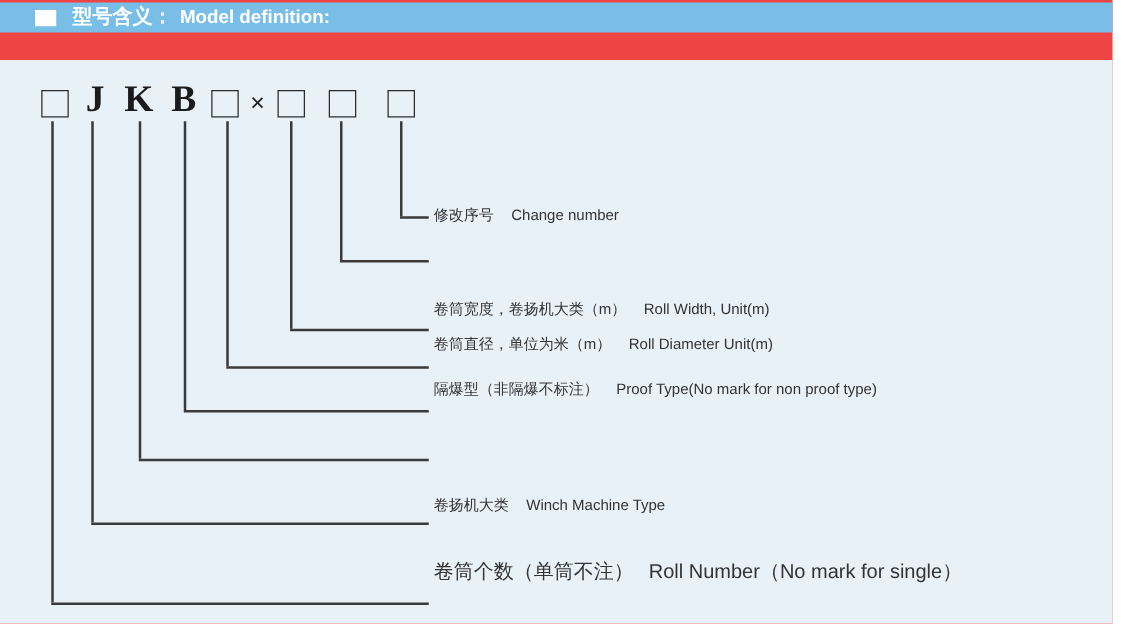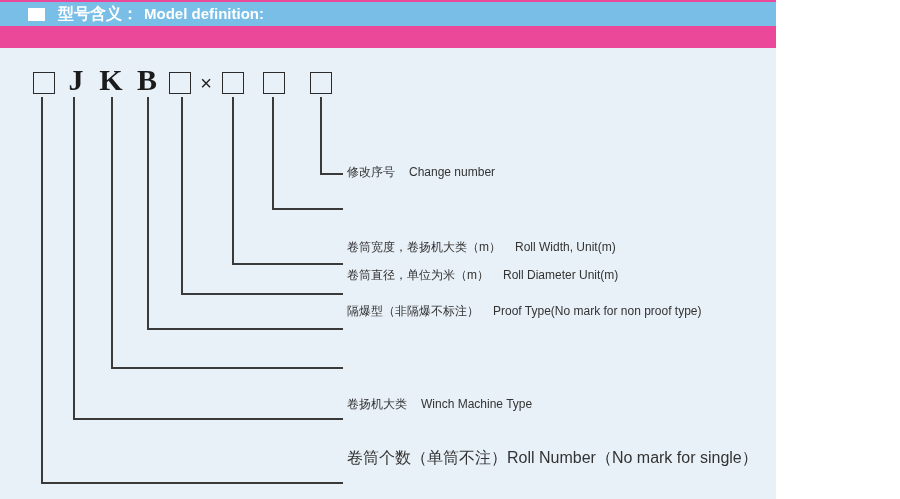--- a/index.html
+++ b/index.html
@@ -1,18 +1,18 @@
 <!DOCTYPE html>
 <html><head>
 <meta charset="utf-8">
 <style>
   html,body{margin:0;padding:0;background:#ffffff;}
   #stage{
-    position:relative;width:776px;height:499px;overflow:hidden;
-    background:#ec4899;font-family:"Liberation Sans","DejaVu Sans",sans-serif;
+    position:relative;width:890px;height:499px;overflow:hidden;
+    background:#ef4444;font-family:"Liberation Sans","DejaVu Sans",sans-serif;
   }
   
   .page-tint{position:absolute;left:0;top:48px;width:900px;height:451px;background:#e9f1f8;}
   
   .header-bar{position:absolute;left:0;top:2px;width:900px;height:24px;background:#79bee7;}
   .header-bullet{position:absolute;left:28px;top:6px;width:17px;height:13px;background:#ffffff;}
   .header-title{position:absolute;left:58px;top:0;height:24px;line-height:24px;color:#ffffff;
     font-weight:bold;font-size:16px;white-space:nowrap;}
   .header-title .en{margin-left:6px;font-size:15px;}
   
@@ -94,16 +94,16 @@
   <div class="label" id="l4">
     <span>卷筒直径，单位为米（m）</span><span class="en">Roll Diameter Unit(m)</span>
   </div>
   <div class="label" id="l5">
     <span>隔爆型（非隔爆不标注）</span><span class="en">Proof Type(No mark for non proof type)</span>
   </div>
   <div class="label" id="l7">
     <span>卷扬机大类</span><span class="en">Winch Machine Type</span>
   </div>
   <div class="label" id="l8">
-    <span>卷筒个数（单筒不注）</span><span class="en" style="margin-left:0">Roll Number（No mark for single）</span>
+    <span>卷筒个数（单筒不注）</span><span class="en" style="margin-left:12px">Roll Number（No mark for single）</span>
   </div>
 
 </div>
 
 </body></html>

